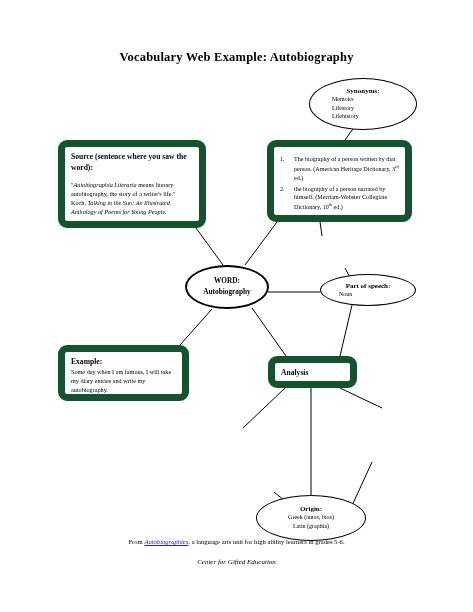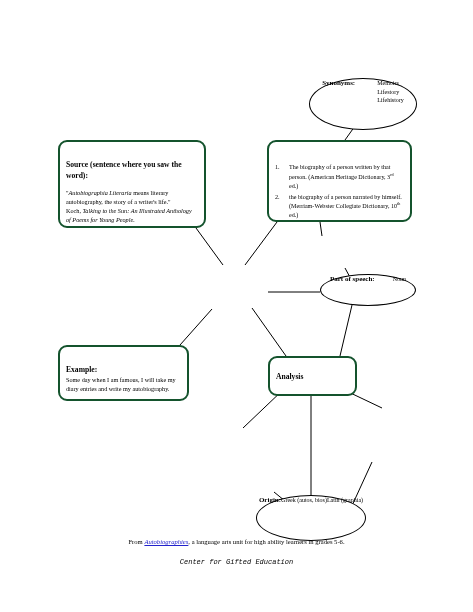--- a/index.html
+++ b/index.html
@@ -20,32 +20,32 @@
     left: 0; top: 0;
     width: 473px;
     height: 612px;
   }
   .node {
     position: absolute;
     box-sizing: border-box;
   }
   
   .boxnode {
-    border: 2px solid #14532d;
+    border: 7px solid #14532d;
     border-radius: 9px;
     background: #fff;
-    padding: 18px 6px;
+    padding: 5px 6px;
   }
   
   .ellipsenode {
     border: 1px solid #000;
     border-radius: 50%;
     background: #fff;
     display: flex;
-    flex-direction: row;
+    flex-direction: column;
     justify-content: center;
     text-align: center;
   }
   .title {
     position: absolute;
     width: 473px;
     text-align: center;
     font-weight: bold;
     font-size: 12.5px;
     letter-spacing: 0.2px;
@@ -123,20 +123,21 @@
     font-size: 7px;
     line-height: 1.5;
   }
   .center-line { text-align: center; }
 </style>
 </head>
 <body>
 
 <div id="page">
 
+  <div class="title" style="left:0; top:50px;">Vocabulary Web Example: Autobiography</div>
 
   <svg id="connectors" viewBox="0 0 473 612" xmlns="http://www.w3.org/2000/svg">
     <g stroke="#000" stroke-width="1" fill="none">
 
       <line x1="355" y1="126" x2="345" y2="140"></line>
 
       <line x1="277" y1="222" x2="245" y2="265"></line>
 
       <line x1="196" y1="228" x2="223" y2="265"></line>
 
@@ -195,20 +196,24 @@
       <span>Koch, </span><span class="italic">Talking to the Sun: An Illustrated Anthology of Poems for Young People.</span>
     </div>
   </div>
 
 
   <div class="node ellipsenode" style="left:320px; top:274px; width:96px; height:32px;">
     <div class="hd-sm">Part of speech:</div>
     <div class="bodytext-c" style="text-align:left; padding-left:18px;">Noun</div>
   </div>
 
+  <div class="node ellipsenode wordnode" style="left:185px; top:265px; width:84px; height:44px;">
+    <div>WORD:</div>
+    <div>Autobiography</div>
+  </div>
 
   <div class="node boxnode" style="left:58px; top:345px; width:131px; height:56px;">
     <div class="hd">Example:</div>
     <div class="bodytext" style="margin-top:2px;">Some day when I am famous, I will take my diary entries and write my autobiography.</div>
   </div>
 
   <div class="node boxnode" style="left:268px; top:356px; width:89px; height:32px; display:flex; align-items:center; justify-content:flex-start;">
     <div class="hd">Analysis</div>
   </div>
 
@@ -217,15 +222,15 @@
   <div class="node ellipsenode" style="left:256px; top:495px; width:110px; height:46px;">
     <div class="hd-sm">Origin:</div>
     <div class="bodytext-c">Greek (autos, bios)</div>
     <div class="bodytext-c">Latin (graphia)</div>
   </div>
 
   <div class="footer-line footer-note" style="left:0; top:538px;">
     <span>From </span><span class="link">Autobiographies</span><span>, a language arts unit for high ability learners in grades 5-6.</span>
   </div>
 
-  <div class="footer-line credit" style="left:0; top:557px;font-family:Liberation Mono, monospace;">Center for Gifted Education</div>
+  <div class="footer-line credit" style="left:0; top:557px;">Center for Gifted Education</div>
 
 </div>
 
 </body></html>

